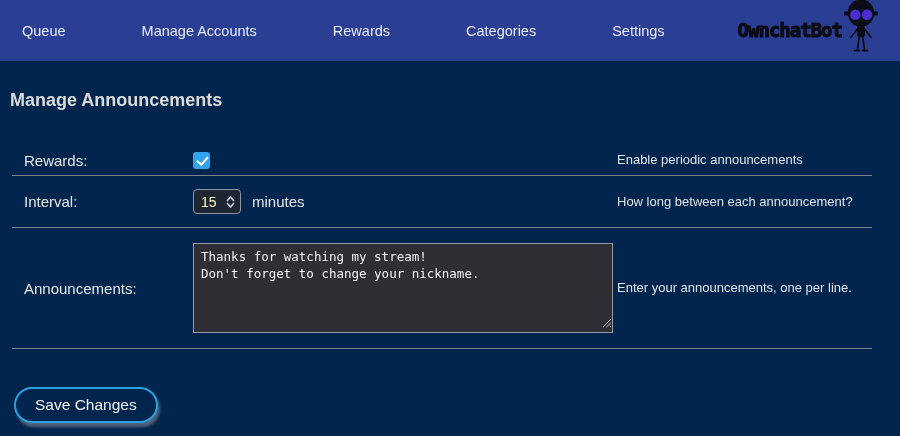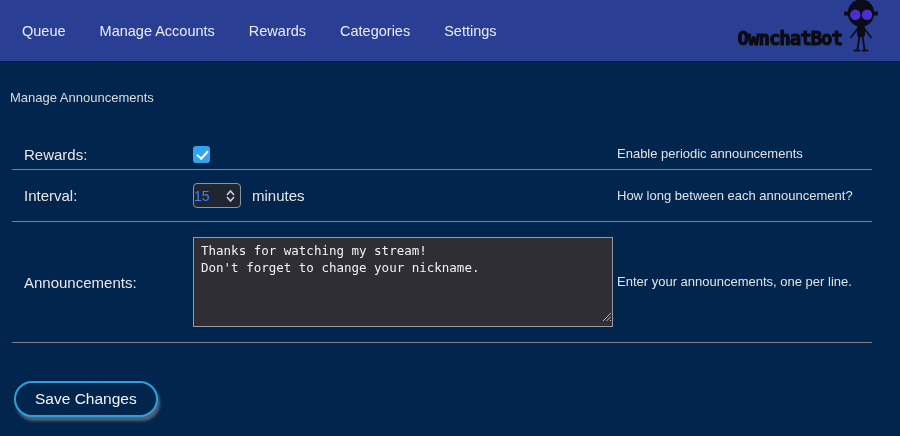--- a/index.html
+++ b/index.html
@@ -11,20 +11,21 @@
   }
 
   
   .navbar {
     height: 61px;
     background: #2a3f94;
     display: flex;
     align-items: center;
     padding-left: 5px;
     position: relative;
+    gap: 42px;
   }
   .nav-item {
     color: #e9ebf3;
     font-size: 14.5px;
     padding: 14px 17px;
     border-radius: 22px;
     cursor: pointer;
     white-space: nowrap;
   }
   .nav-item.active { background: #0e2868; }
@@ -36,29 +37,29 @@
     display: flex;
     align-items: flex-end;
   }
   .logo-text {
     font-family: "DejaVu Sans Mono", monospace;
     font-weight: bold;
     font-size: 19px;
     letter-spacing: -1px;
     color: #0b0b14;
     -webkit-text-stroke: 1px #0b0b14;
-    padding-bottom: 12px;
+    padding-bottom: 20px;
   }
   .logo-robot { margin-left: -4px; margin-bottom: 2px; }
 
   
   .page-title {
     margin: 29px 0 8px 10px;
-    font-size: 13px;
-    font-weight: normal;
+    font-size: 18px;
+    font-weight: bold;
     color: #dbdbdb;
   }
   .form-table { margin: 34px 28px 0 12px; }
   .form-row {
     display: grid;
     grid-template-columns: 181px 424px 1fr;
     border-bottom: 1px solid #80808a;
     align-items: center;
   }
   .row-enable   { min-height: 27px; }
@@ -98,23 +99,24 @@
     border-radius: 4px;
     display: flex;
     align-items: center;
     overflow: hidden;
   }
   .number-input {
     width: 27px;
     background: transparent;
     border: none;
     outline: none;
-    color: #3b82f6;
+    color: #fef9c3;
     font-size: 14px;
     font-family: "Liberation Sans", sans-serif;
+    padding-left: 7px;
   }
   .spinner {
     width: 19px; height: 100%;
     display: flex; flex-direction: column;
     align-items: center; justify-content: center;
     cursor: pointer;
   }
   .spinner svg { display: block; }
   .unit-label { margin-left: 11px; font-size: 15px; color: #e8e8e8; }
 

